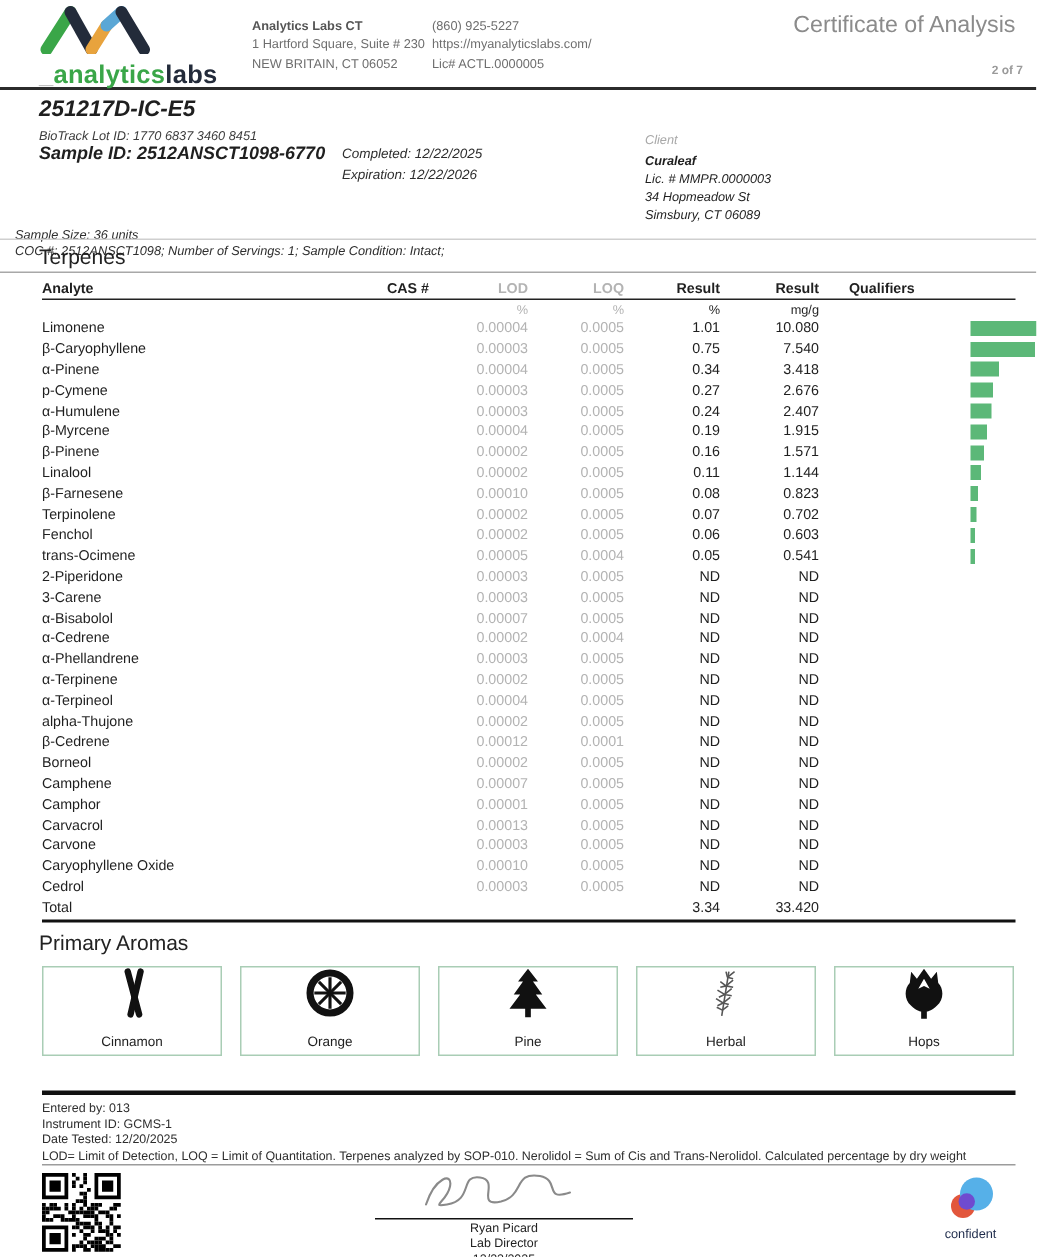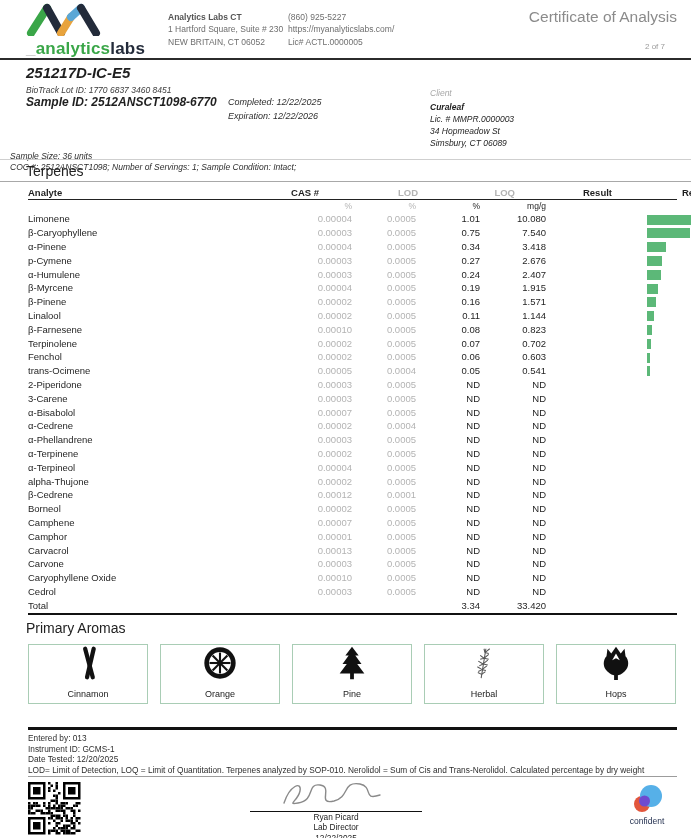--- a/index.html
+++ b/index.html
@@ -12,39 +12,39 @@
   .logo-block{position:absolute;left:26px;top:2px;width:128px;}
   .wordmark{font-size:17px;font-weight:bold;letter-spacing:.2px;line-height:1;}
   .wordmark .u{color:#b9b9b9;}
   .wordmark .g{color:#3aa648;}
   .wordmark .n{color:#232b3a;}
   .lab-col{position:absolute;top:11px;font-size:8.5px;line-height:1.45;color:#6e6e6e;}
   .lab-col .strong{font-weight:bold;color:#555;}
   .lab-col1{left:168px;}
   .lab-col2{left:288px;}
   .coa-title{position:absolute;right:14px;top:8px;font-size:15.5px;color:#8b8b8b;}
-  .page-num{position:absolute;right:26px;top:42px;font-size:8px;color:#9a9a9a;}
+  .page-num{position:absolute;right:9px;top:42px;font-size:8px;color:#9a9a9a;font-weight:bold;}
   
   .sample{position:absolute;left:0;top:62px;width:691px;height:96px;font-style:italic;}
   .batch-title{position:absolute;left:26px;top:2px;font-size:15px;font-weight:bold;}
   .biotrack{position:absolute;left:26px;top:23px;font-size:8.5px;color:#3c3c3c;}
   .sample-id{position:absolute;left:26px;top:33px;font-size:12px;font-weight:bold;}
   .strain-lines{position:absolute;left:26px;top:49px;font-size:8.5px;line-height:1.35;color:#2e2e2e;}
   .mid-col{position:absolute;left:228px;top:34px;font-size:9px;line-height:1.55;color:#2e2e2e;}
   .client-col{position:absolute;left:430px;top:26px;font-size:8.5px;line-height:1.4;}
   .client-label{color:#a8a8a8;margin-bottom:2px;}
   .client-name{font-weight:bold;}
   .sizes{position:absolute;left:10px;top:89px;font-size:8.5px;line-height:1.35;color:#2e2e2e;}
   .sep-light{position:absolute;left:0;width:691px;border-top:1px solid #cfcfcf;}
   
   .section-head{position:absolute;left:26px;font-size:14px;color:#222;}
   .head-rule{position:absolute;left:0;width:691px;border-top:1px solid #a8a8a8;}
   .ttable{position:absolute;left:28px;top:185px;width:649px;}
   .trow,.thead{display:grid;grid-template-columns:200px 58px 66px 64px 64px 66px 72px 59px;align-items:center;}
-  .thead{font-size:9.5px;font-weight:bold;height:14px;gap:33px;}
+  .thead{font-size:9.5px;font-weight:bold;height:14px;}
   .thead .gray{color:#b3b3b3;}
   .units-row{display:grid;grid-template-columns:200px 58px 66px 64px 64px 66px 72px 59px;font-size:8.5px;height:12px;align-items:center;}
   .units-row .gray{color:#b3b3b3;}
   .tc{white-space:nowrap;}
   .ra{text-align:right;}
   .qual-pad{padding-left:20px;text-align:left;}
   .thead-rule{border-top:1.5px solid #222;width:649px;}
   .trow{height:13.8px;font-size:9.5px;}
   .trow .c-analyte{color:#1f1f1f;}
   .trow .c-cas{text-align:right;}

